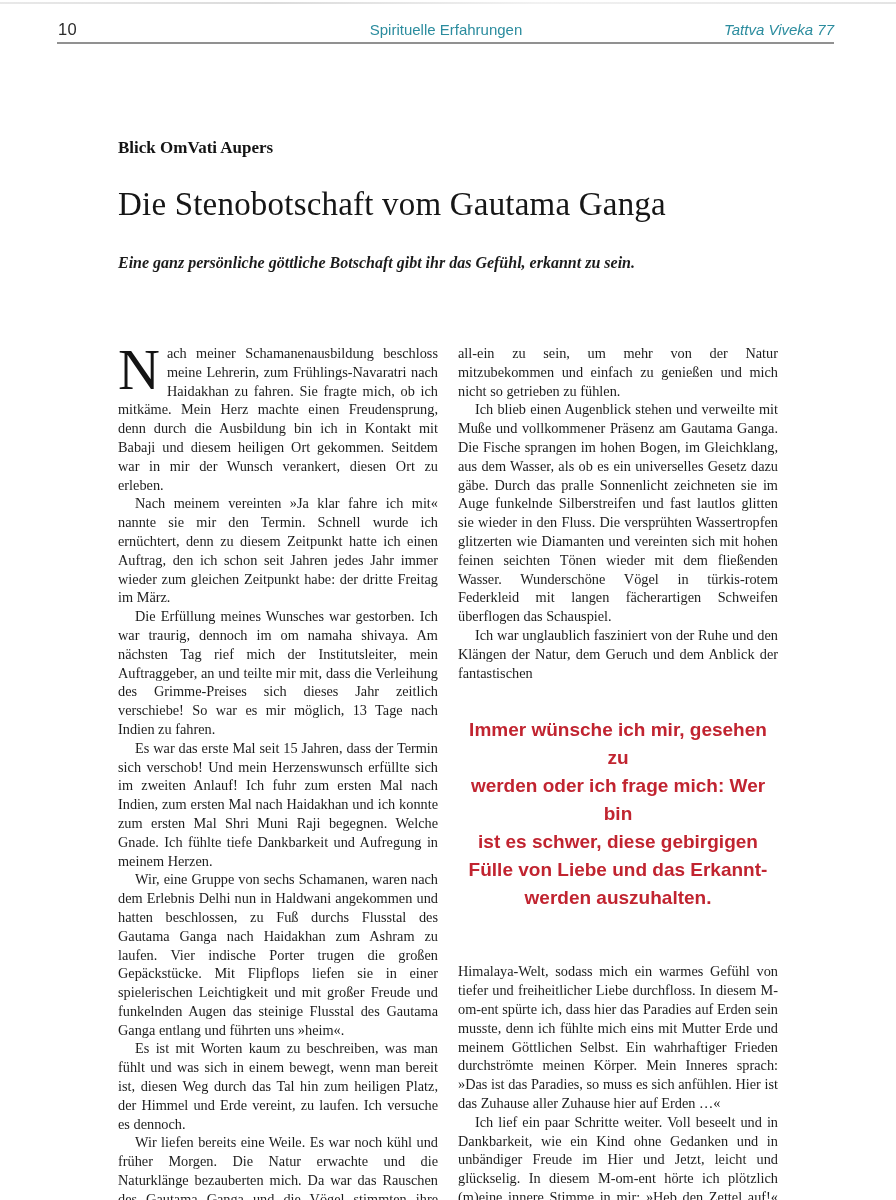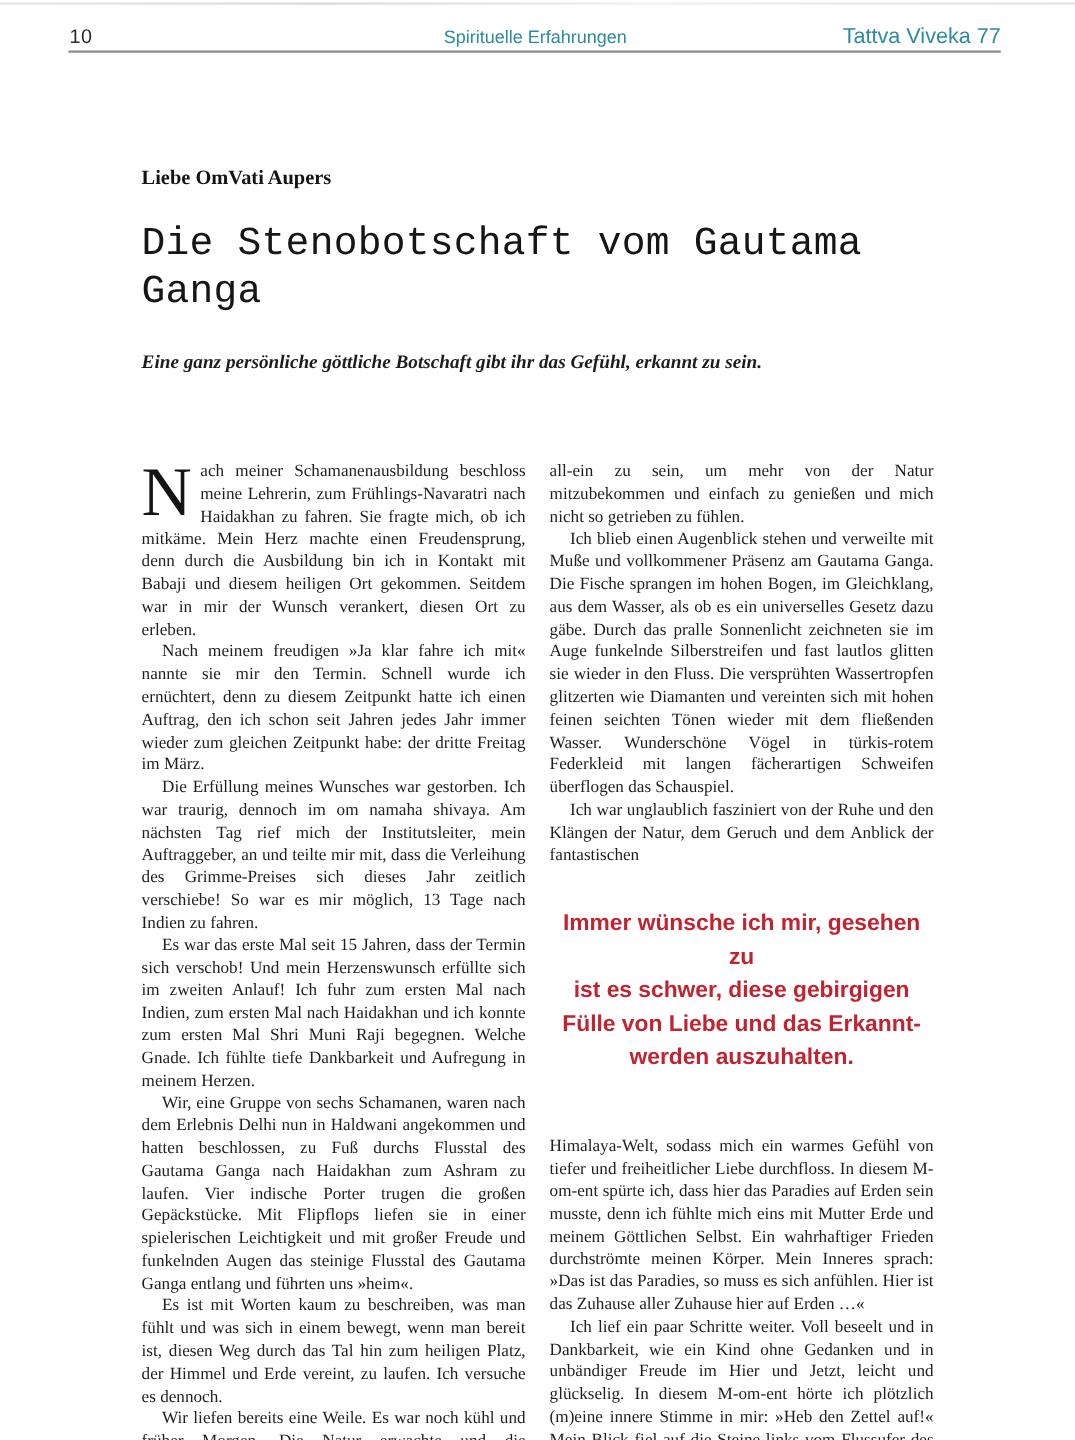--- a/index.html
+++ b/index.html
@@ -11,27 +11,27 @@
   .scan-edge{position:absolute;top:2px;left:0;width:100%;height:2px;
     background:linear-gradient(90deg,#e3e3e3,#d2d2d2 30%,#eeeeee 60%,#dddddd);opacity:.8;}
   
   .header-row{
     position:absolute;left:58px;right:62px;top:20px;
     display:grid;grid-template-columns:1fr auto 1fr;align-items:baseline;
     font-family:"Liberation Sans",sans-serif;
   }
   .page-number{justify-self:start;font-size:16.5px;color:#2b2b2b;letter-spacing:.3px;}
   .section-title{justify-self:center;font-size:15px;color:var(--teal,#2b8c9e);}
-  .magazine-title{justify-self:end;font-size:18px;color:var(--teal,#2b8c9e);}
+  .magazine-title{justify-self:end;font-size:15px;color:var(--teal,#2b8c9e);font-style:italic;}
   .header-rule{position:absolute;left:57px;right:62px;top:42px;height:2px;background:#919191;}
   
   .article{position:absolute;left:118px;top:138px;width:660px;}
   .author{font-size:17px;font-weight:bold;color:#141414;line-height:20px;}
   .title{
-    margin:26px 0 0 0;font-family:Liberation Mono, monospace;font-weight:500;
+    margin:26px 0 0 0;font-family:Liberation Serif, serif;font-weight:500;
     font-size:33px;line-height:40px;color:#161616;letter-spacing:.2px;
   }
   .subtitle{
     margin:28px 0 0 0;font-style:italic;font-weight:600;
     font-size:16px;line-height:22px;color:#1c1c1c;
   }
   
   .columns{display:flex;gap:20px;margin-top:70px;}
   .col{width:320px;}
   .col p{
@@ -56,45 +56,46 @@
   <div class="scan-edge"></div>
 
   <div class="header-row">
     <span class="page-number">10</span>
     <span class="section-title">Spirituelle Erfahrungen</span>
     <span class="magazine-title">Tattva Viveka 77</span>
   </div>
   <div class="header-rule"></div>
 
   <div class="article">
-    <div class="author">Liebe OmVati Aupers</div>
+    <div class="author">Blick OmVati Aupers</div>
     <h1 class="title">Die Stenobotschaft vom Gautama Ganga</h1>
     <p class="subtitle">Eine ganz persönliche göttliche Botschaft gibt ihr das Gefühl, erkannt zu sein.</p>
 
     <div class="columns">
       <div class="col">
         <p class="opening"><span class="dropcap">N</span><span>ach meiner Schamanenausbildung beschloss meine Lehrerin, zum Frühlings-Navaratri nach Haidakhan zu fahren. Sie fragte mich, ob ich mitkäme. Mein Herz machte einen Freudensprung, denn durch die Ausbildung bin ich in Kontakt mit Babaji und diesem heiligen Ort gekommen. Seitdem war in mir der Wunsch verankert, diesen Ort zu erleben.</span></p>
         <div>
-            <p class="indent">Nach meinem freudigen »Ja klar fahre ich mit« nannte sie mir den Termin. Schnell wurde ich ernüchtert, denn zu diesem Zeitpunkt hatte ich einen Auftrag, den ich schon seit Jahren jedes Jahr immer wieder zum gleichen Zeitpunkt habe: der dritte Freitag im März.</p>
+            <p class="indent">Nach meinem vereinten »Ja klar fahre ich mit« nannte sie mir den Termin. Schnell wurde ich ernüchtert, denn zu diesem Zeitpunkt hatte ich einen Auftrag, den ich schon seit Jahren jedes Jahr immer wieder zum gleichen Zeitpunkt habe: der dritte Freitag im März.</p>
             <p class="indent">Die Erfüllung meines Wunsches war gestorben. Ich war traurig, dennoch im om namaha shivaya. Am nächsten Tag rief mich der Institutsleiter, mein Auftraggeber, an und teilte mir mit, dass die Verleihung des Grimme-Preises sich dieses Jahr zeitlich verschiebe! So war es mir möglich, 13 Tage nach Indien zu fahren.</p>
             <p class="indent">Es war das erste Mal seit 15 Jahren, dass der Termin sich verschob! Und mein Herzenswunsch erfüllte sich im zweiten Anlauf! Ich fuhr zum ersten Mal nach Indien, zum ersten Mal nach Haidakhan und ich konnte zum ersten Mal Shri Muni Raji begegnen. Welche Gnade. Ich fühlte tiefe Dankbarkeit und Aufregung in meinem Herzen.</p>
             <p class="indent">Wir, eine Gruppe von sechs Schamanen, waren nach dem Erlebnis Delhi nun in Haldwani angekommen und hatten beschlossen, zu Fuß durchs Flusstal des Gautama Ganga nach Haidakhan zum Ashram zu laufen. Vier indische Porter trugen die großen Gepäckstücke. Mit Flipflops liefen sie in einer spielerischen Leichtigkeit und mit großer Freude und funkelnden Augen das steinige Flusstal des Gautama Ganga entlang und führten uns »heim«.</p>
             <p class="indent">Es ist mit Worten kaum zu beschreiben, was man fühlt und was sich in einem bewegt, wenn man bereit ist, diesen Weg durch das Tal hin zum heiligen Platz, der Himmel und Erde vereint, zu laufen. Ich versuche es dennoch.</p>
             <p class="indent">Wir liefen bereits eine Weile. Es war noch kühl und früher Morgen. Die Natur erwachte und die Naturklänge bezauberten mich. Da war das Rauschen des Gautama Ganga und die Vögel stimmten ihre Gesänge an. Ab und an brüllte ein Affe aus den Tiefen des gebirgigen Dschungels.</p>
           </div>
       </div>
 
       <div class="col">
         <p class="cont">all-ein zu sein, um mehr von der Natur mitzubekommen und einfach zu genießen und mich nicht so getrieben zu fühlen.</p>
         <div>
             <p class="indent">Ich blieb einen Augenblick stehen und verweilte mit Muße und vollkommener Präsenz am Gautama Ganga. Die Fische sprangen im hohen Bogen, im Gleichklang, aus dem Wasser, als ob es ein universelles Gesetz dazu gäbe. Durch das pralle Sonnenlicht zeichneten sie im Auge funkelnde Silberstreifen und fast lautlos glitten sie wieder in den Fluss. Die versprühten Wassertropfen glitzerten wie Diamanten und vereinten sich mit hohen feinen seichten Tönen wieder mit dem fließenden Wasser. Wunderschöne Vögel in türkis-rotem Federkleid mit langen fächerartigen Schweifen überflogen das Schauspiel.</p>
             <p class="indent">Ich war unglaublich fasziniert von der Ruhe und den Klängen der Natur, dem Geruch und dem Anblick der fantastischen</p>
           </div>
         <div class="pull-quote">
             <div>Immer wünsche ich mir, gesehen zu</div>
+            <div>werden oder ich frage mich: Wer bin</div>
             <div>ist es schwer, diese gebirgigen</div>
             <div>Fülle von Liebe und das Erkannt-</div>
             <div>werden auszuhalten.</div>
           </div>
         <p class="cont">Himalaya-Welt, sodass mich ein warmes Gefühl von tiefer und freiheitlicher Liebe durchfloss. In diesem M-om-ent spürte ich, dass hier das Paradies auf Erden sein musste, denn ich fühlte mich eins mit Mutter Erde und meinem Göttlichen Selbst. Ein wahrhaftiger Frieden durchströmte meinen Körper. Mein Inneres sprach: »Das ist das Paradies, so muss es sich anfühlen. Hier ist das Zuhause aller Zuhause hier auf Erden …«</p>
         <div>
             <p class="indent">Ich lief ein paar Schritte weiter. Voll beseelt und in Dankbarkeit, wie ein Kind ohne Gedanken und in unbändiger Freude im Hier und Jetzt, leicht und glückselig. In diesem M-om-ent hörte ich plötzlich (m)eine innere Stimme in mir: »Heb den Zettel auf!« Mein Blick fiel auf die Steine links vom Flussufer des Gautama Ganga und ich sah wahrhaftig einen Zettel. Er sah aus</p>
           </div>
       </div>
     </div>

